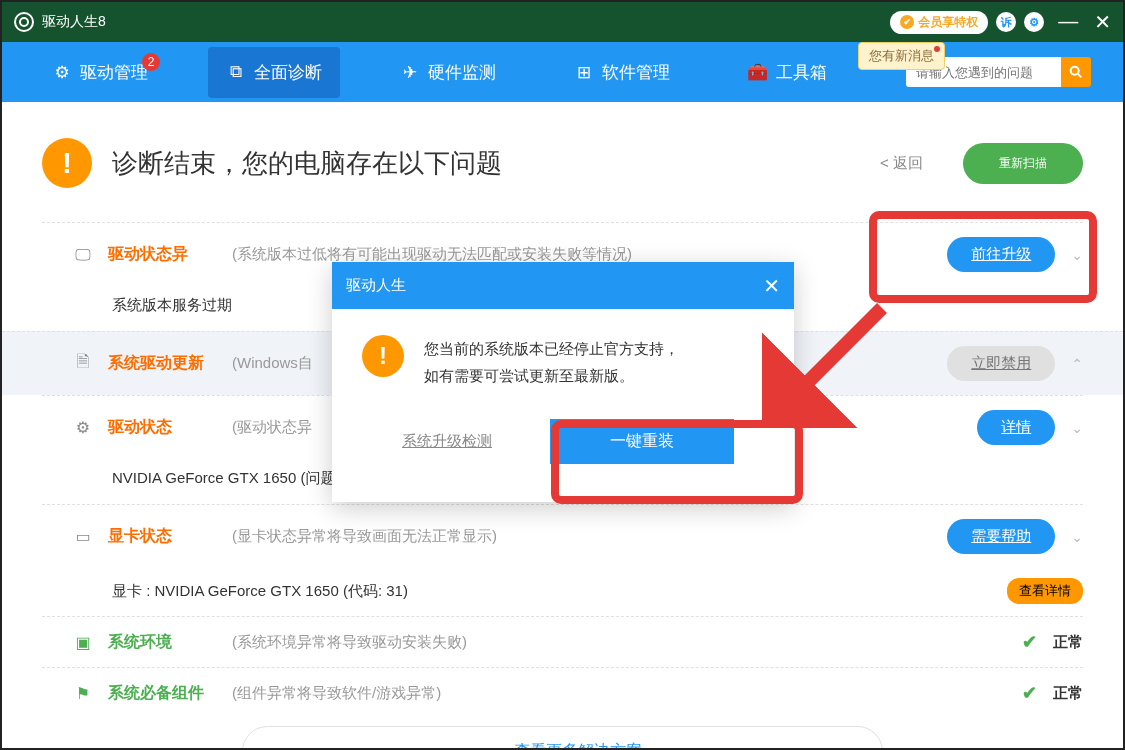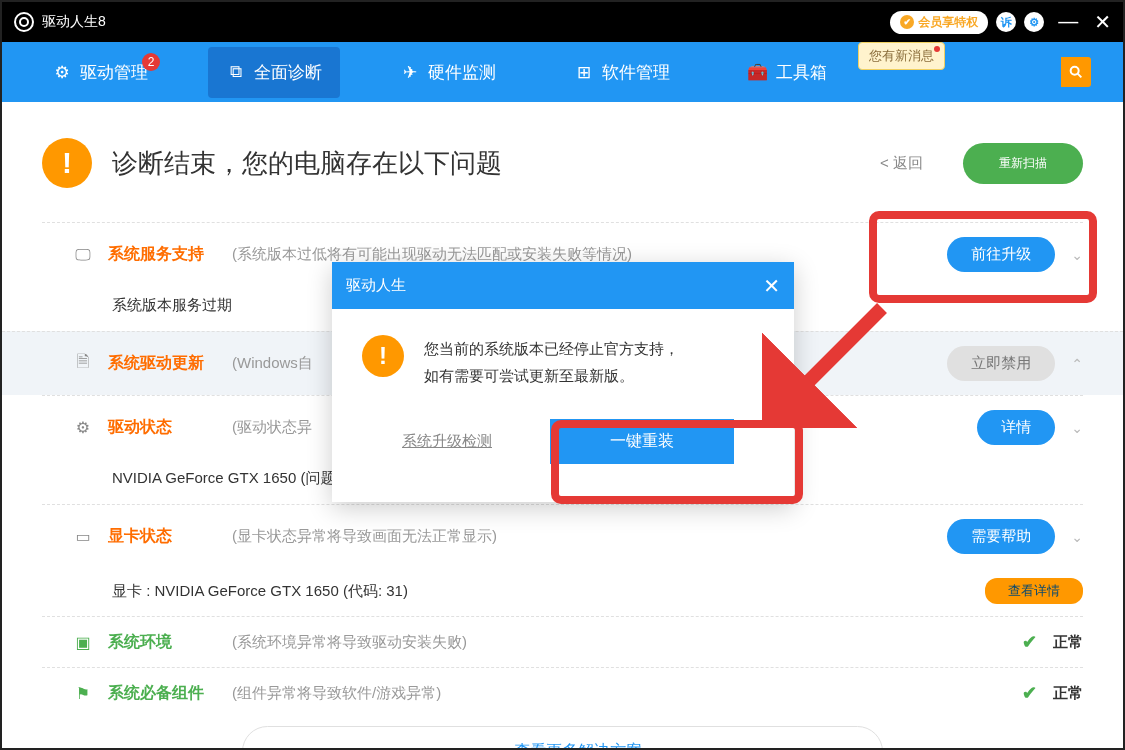--- a/index.html
+++ b/index.html
@@ -1,20 +1,20 @@
 <!DOCTYPE html>
 <html><head>
   <meta charset="utf-8">
   <style>
     * { margin: 0; padding: 0; box-sizing: border-box; font-family: "Microsoft YaHei", Arial, sans-serif; }
     body { width: 1125px; height: 750px; background: #f0f0f0; overflow: hidden; }
     .app { width: 1125px; height: 750px; background: #fff; border: 2px solid #222; position: relative; }
 
     
-    .titlebar { height: 40px; background: #000000; display: flex; align-items: center; padding: 0 12px; color: #fff; }
+    .titlebar { height: 40px; background: #14532d; display: flex; align-items: center; padding: 0 12px; color: #fff; }
     .titlebar .logo { width: 20px; height: 20px; border: 2px solid #fff; border-radius: 50%; display: flex; align-items: center; justify-content: center; margin-right: 8px; }
     .titlebar .logo::after { content: ''; width: 6px; height: 6px; border: 2px solid #fff; border-radius: 50%; }
     .titlebar .title { font-size: 14px; }
     .titlebar .spacer { flex: 1; }
     .titlebar .badge-vip { background: #fff; color: #F9A825; border-radius: 14px; padding: 3px 10px; font-size: 12px; font-weight: bold; display: flex; align-items: center; gap: 4px; }
     .titlebar .badge-vip::before { content: '✔'; background: #F9A825; color: #fff; width: 14px; height: 14px; border-radius: 50%; display: inline-flex; align-items: center; justify-content: center; font-size: 9px; }
     .titlebar .circle-icon { width: 20px; height: 20px; border-radius: 50%; background: #fff; color: #2196F3; display: flex; align-items: center; justify-content: center; font-size: 11px; margin-left: 8px; font-weight: bold; }
     .titlebar .win-controls { display: flex; gap: 16px; margin-left: 14px; }
     .titlebar .win-controls span { font-size: 20px; cursor: pointer; }
     .msg-bubble { position: absolute; top: 40px; right: 178px; background: #FFF3CD; border: 1px solid #F0D060; border-radius: 4px; padding: 4px 10px; font-size: 13px; color: #8A6D3B; z-index: 5; }
@@ -39,31 +39,31 @@
     .rescan-btn { background: #4CAF50; color: #fff; border: none; border-radius: 22px; padding: 12px 36px; font-size: 12px; cursor: pointer; text-align: right; }
 
     .item-row { display: flex; align-items: center; padding: 14px 0 14px 30px; border-top: 1px dashed #e0e0e0; gap: 14px; }
     .item-row:first-of-type { border-top: none; }
     .item-icon { width: 22px; height: 22px; display: inline-flex; align-items: center; justify-content: center; color: #888; }
     .item-label { font-size: 16px; font-weight: bold; min-width: 110px; }
     .lbl-orange { color: #FF6D00; }
     .lbl-green { color: #4CAF50; }
     .item-desc { color: #999; font-size: 15px; flex: 1; }
     .row-action { display: flex; align-items: center; gap: 16px; }
-    .pill-btn { border-radius: 20px; padding: 8px 24px; border: none; font-size: 15px; cursor: pointer; color: #fff; }
+    .pill-btn { border-radius: 20px; padding: 8px 24px; border: none; font-size: 15px; cursor: pointer; color: #fff; text-decoration: underline; }
     .pill-blue { background: #2196F3; }
     .pill-gray { background: #E0E0E0; color: #777; }
     .chev { color: #bbb; font-size: 14px; cursor: pointer; }
     .ok-mark { color: #4CAF50; font-size: 18px; font-weight: bold; }
     .ok-text { color: #333; font-size: 15px; font-weight: bold; }
 
     .sub-row { padding: 10px 0 16px 70px; color: #333; font-size: 15px; }
     .detail-row { display: flex; align-items: center; padding: 10px 0 12px 70px; }
     .detail-row .txt { flex: 1; color: #333; font-size: 15px; }
-    .tiny-badge { background: #FF9800; color: #0c4a6e; border-radius: 12px; padding: 4px 23px; font-size: 13px; cursor: pointer; }
+    .tiny-badge { background: #FF9800; color: #000000; border-radius: 12px; padding: 4px 12px; font-size: 13px; cursor: pointer; }
 
     .driver-update-row { background: #F0F4F8; margin: 0 -40px; padding-left: 70px; padding-right: 40px; }
 
     .more-bar { text-align: center; color: #2196F3; font-size: 16px; padding: 14px 0; cursor: pointer; border: 1px solid #e0e0e0; border-radius: 26px; margin: 8px 200px 0 200px; }
 
     
     .dialog { position: absolute; left: 330px; top: 260px; width: 462px; background: #fff; box-shadow: 0 6px 24px rgba(0,0,0,.2); z-index: 20; }
     .dialog-header { background: #2196F3; color: #fff; height: 47px; display: flex; align-items: center; padding: 0 14px; font-size: 15px; }
     .dialog-header .close { margin-left: auto; font-size: 20px; cursor: pointer; }
     .dialog-body { display: flex; padding: 26px 30px 20px 30px; gap: 20px; }
@@ -117,40 +117,41 @@
     </div>
     <div class="nav-item">
       <span class="nav-icon">⊞</span>
       <span>软件管理</span>
     </div>
     <div class="nav-item">
       <span class="nav-icon">🧰</span>
       <span>工具箱</span>
     </div>
     <div class="searchbox">
+      <input placeholder="请输入您遇到的问题" style="">
       <button class="search-btn">
         <svg width="16" height="16" viewBox="0 0 24 24" fill="none" stroke="#fff" stroke-width="3">
             <circle cx="10" cy="10" r="6"></circle>
             <line x1="20" y1="20" x2="14.5" y2="14.5"></line>
           </svg>
       </button>
     </div>
   </div>
 
   <div class="content">
     <div class="diag-header">
       <div class="big-warn">!</div>
       <div class="diag-title">诊断结束，您的电脑存在以下问题</div>
       <span class="back-link">&lt;&nbsp;<span>返回</span></span>
       <button class="rescan-btn">重新扫描</button>
     </div>
 
     <div class="item-row">
       <span class="item-icon">🖵</span>
-      <span class="item-label lbl-orange">系统服务支持</span>
+      <span class="item-label lbl-orange">驱动状态异</span>
       <span class="item-desc">(系统版本过低将有可能出现驱动无法匹配或安装失败等情况)</span>
       <div class="row-action">
         <button class="pill-btn pill-blue">前往升级</button>
         <span class="chev">⌄</span>
       </div>
     </div>
     <div class="sub-row">系统版本服务过期</div>
 
     <div class="item-row driver-update-row">
       <span class="item-icon">🗎</span>

